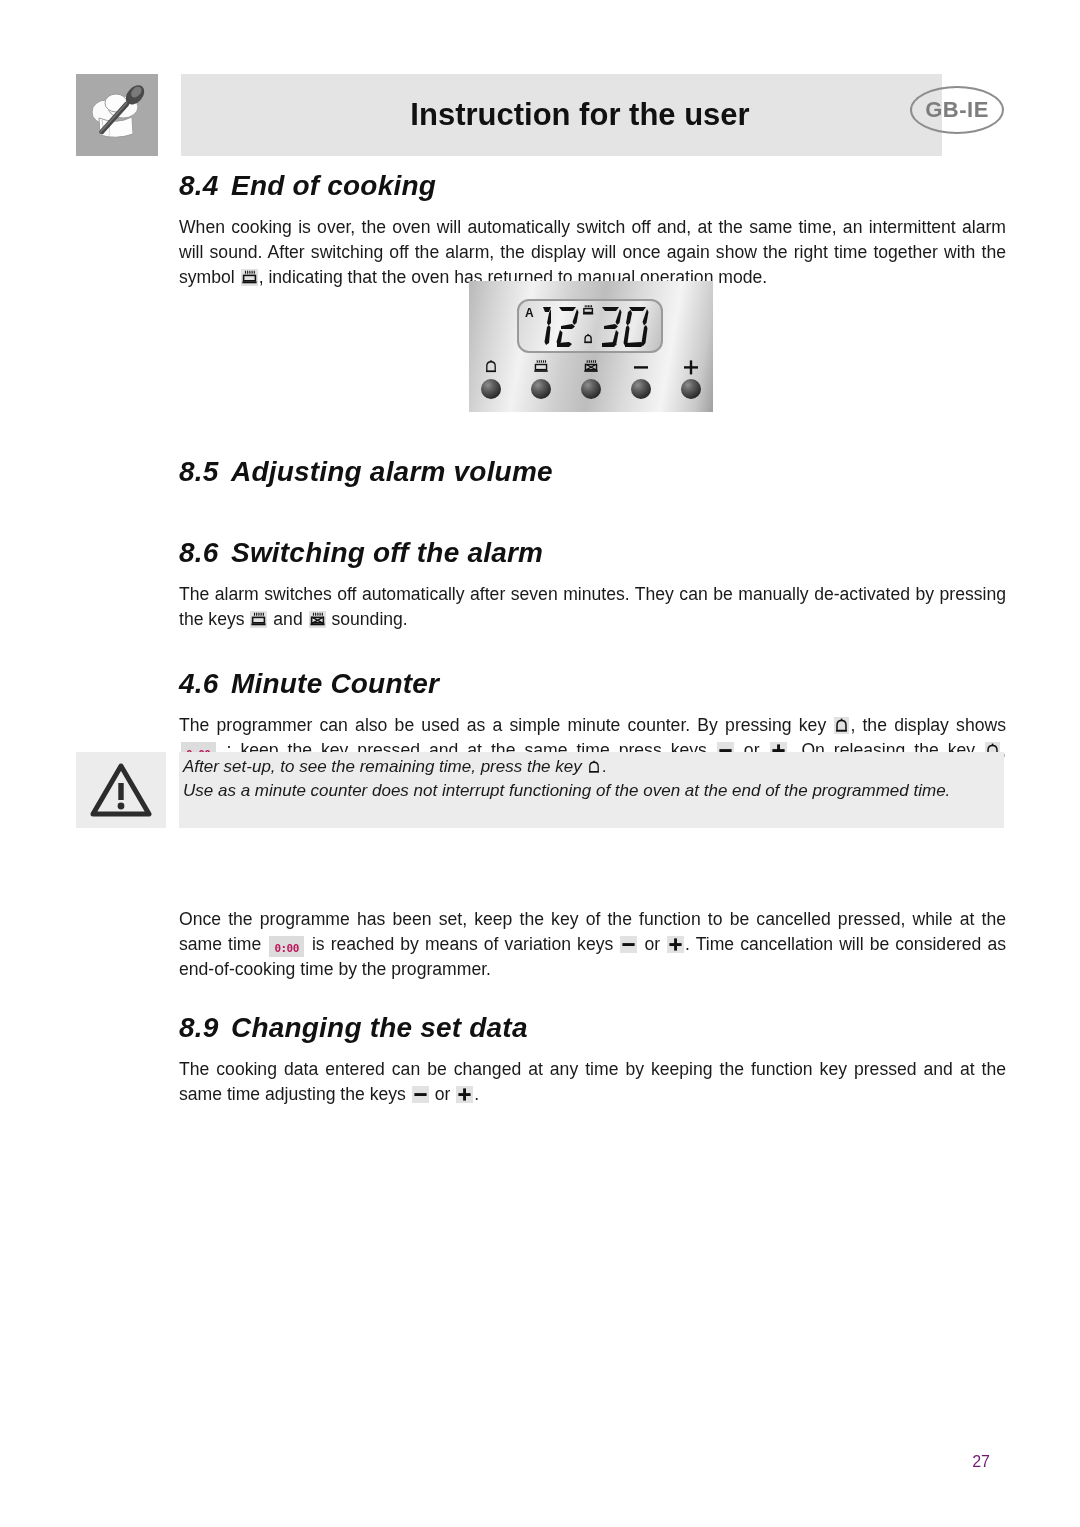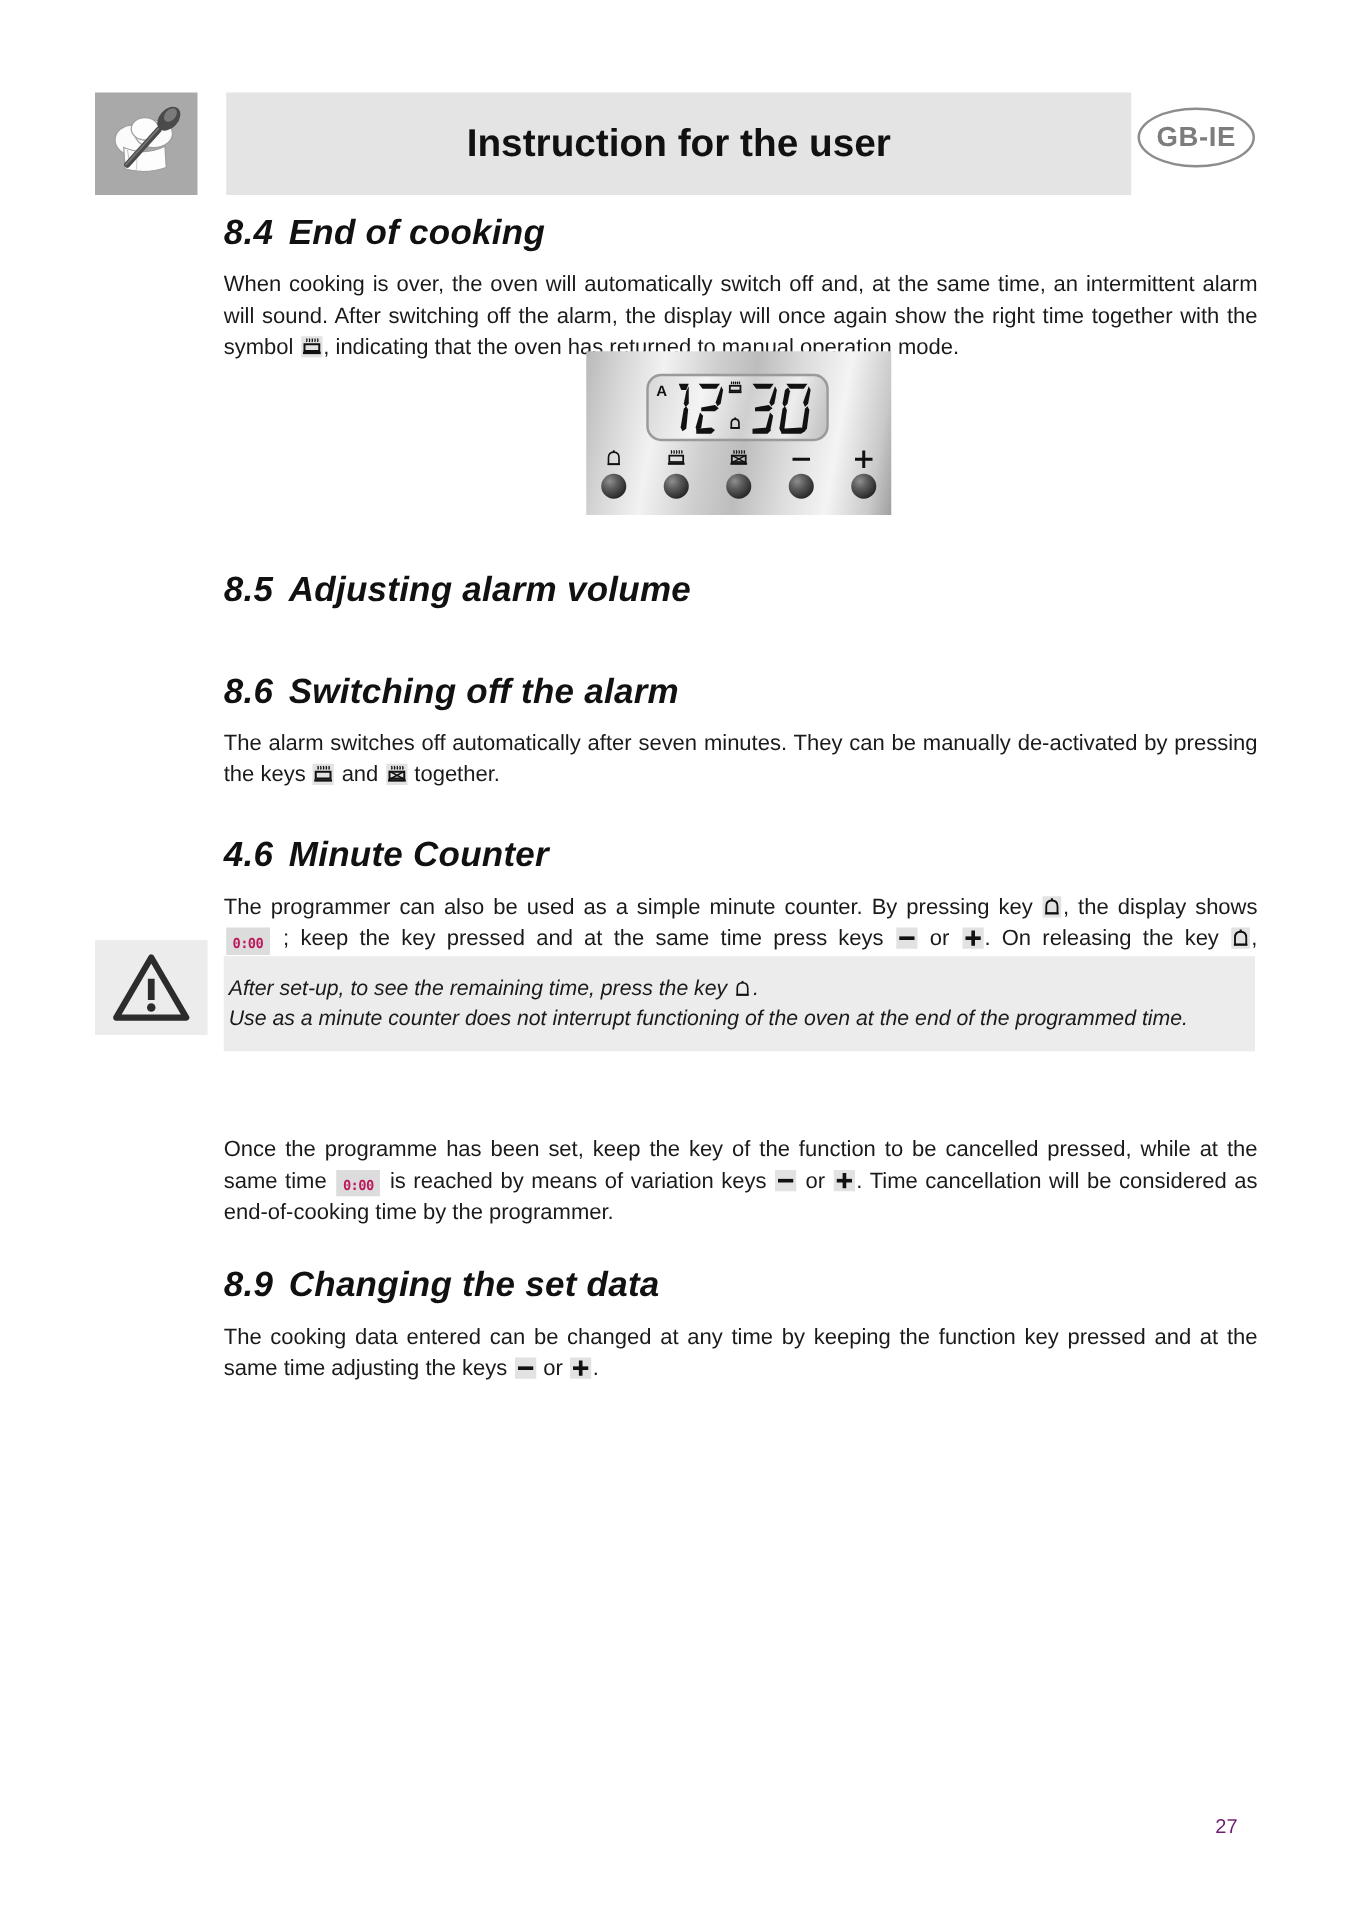--- a/index.html
+++ b/index.html
@@ -44,20 +44,21 @@
   .header-bar {
     position: absolute;
     left: 105px;
     top: 0;
     width: 724px;
     height: 82px;
     background: #e4e4e4;
     display: flex;
     align-items: center;
     justify-content: center;
+    padding-left: 37px;
   }
   .header-title {
     font-size: 31px;
     font-weight: bold;
     letter-spacing: 0px;
     color: #111111;
     font-family: "Liberation Sans", sans-serif;
   }
   .header-badge {
     position: absolute;
@@ -215,25 +216,25 @@
     width: 90px;
     height: 76px;
     background: #ececec;
     display: flex;
     align-items: center;
     justify-content: center;
   }
   .warn-text {
     position: absolute;
     left: 103px;
-    top: 13px;
+    top: 0;
     width: 825px;
     height: 76px;
     background: #ececec;
-    padding: 14px 8px 0 4px;
+    padding: 3px 8px 0 4px;
     box-sizing: border-box;
   }
   .warn-text p {
     margin: 0;
     font-size: 17px;
     font-style: italic;
     line-height: 24px;
     color: #1a1a1a;
   }
 
@@ -312,21 +313,21 @@
     <div class="gap-after-head"></div>
     <p class="body"><span>The alarm switches off automatically after seven minutes. They can be manually de-activated by pressing the keys </span><span class="keysym"><svg width="17" height="17" viewBox="0 0 17 17">
             <path d="M4.2 4.6 q0.9 -1.4 0 -2.8 M6.4 4.6 q0.9 -1.4 0 -2.8 M8.6 4.6 q0.9 -1.4 0 -2.8 M10.8 4.6 q0.9 -1.4 0 -2.8 M13 4.6 q0.9 -1.4 0 -2.8" fill="none" stroke="#111" stroke-width="1.1"></path>
             <rect x="2.6" y="6.4" width="11.8" height="5.4" fill="none" stroke="#111" stroke-width="1.6"></rect>
             <rect x="1.4" y="12.4" width="14.2" height="1.9" fill="#111"></rect>
           </svg></span><span> and </span><span class="keysym"><svg width="17" height="17" viewBox="0 0 17 17">
             <path d="M4.2 4.6 q0.9 -1.4 0 -2.8 M6.4 4.6 q0.9 -1.4 0 -2.8 M8.6 4.6 q0.9 -1.4 0 -2.8 M10.8 4.6 q0.9 -1.4 0 -2.8 M13 4.6 q0.9 -1.4 0 -2.8" fill="none" stroke="#111" stroke-width="1.1"></path>
             <rect x="2.6" y="6.4" width="11.8" height="5.4" fill="none" stroke="#111" stroke-width="1.6"></rect>
             <rect x="1.4" y="12.4" width="14.2" height="1.9" fill="#111"></rect>
             <path d="M2.4 5.9 L14.8 12.6 M14.8 5.9 L2.4 12.6" stroke="#111" stroke-width="1.3" fill="none"></path>
-          </svg></span><span> together.</span></p>
+          </svg></span><span> sounding.</span></p>
 
     <div class="gap-section"></div>
 
     <h2 class="sec">
       <span class="num">4.6</span><span>Minute Counter</span>
     </h2>
     <div class="gap-after-head"></div>
     <p class="body"><span>The programmer can also be used as a simple minute counter. By pressing key </span><span class="keysym" style="background:#e2e2e2"><svg width="15" height="17" viewBox="0 0 15 17">
             <path d="M3 13.5 L3 8 Q3 3.4 7.5 3.4 Q12 3.4 12 8 L12 13.5 Z" fill="none" stroke="#111" stroke-width="1.5"></path>
             <rect x="6.7" y="1.6" width="1.7" height="2.2" fill="#111"></rect>

